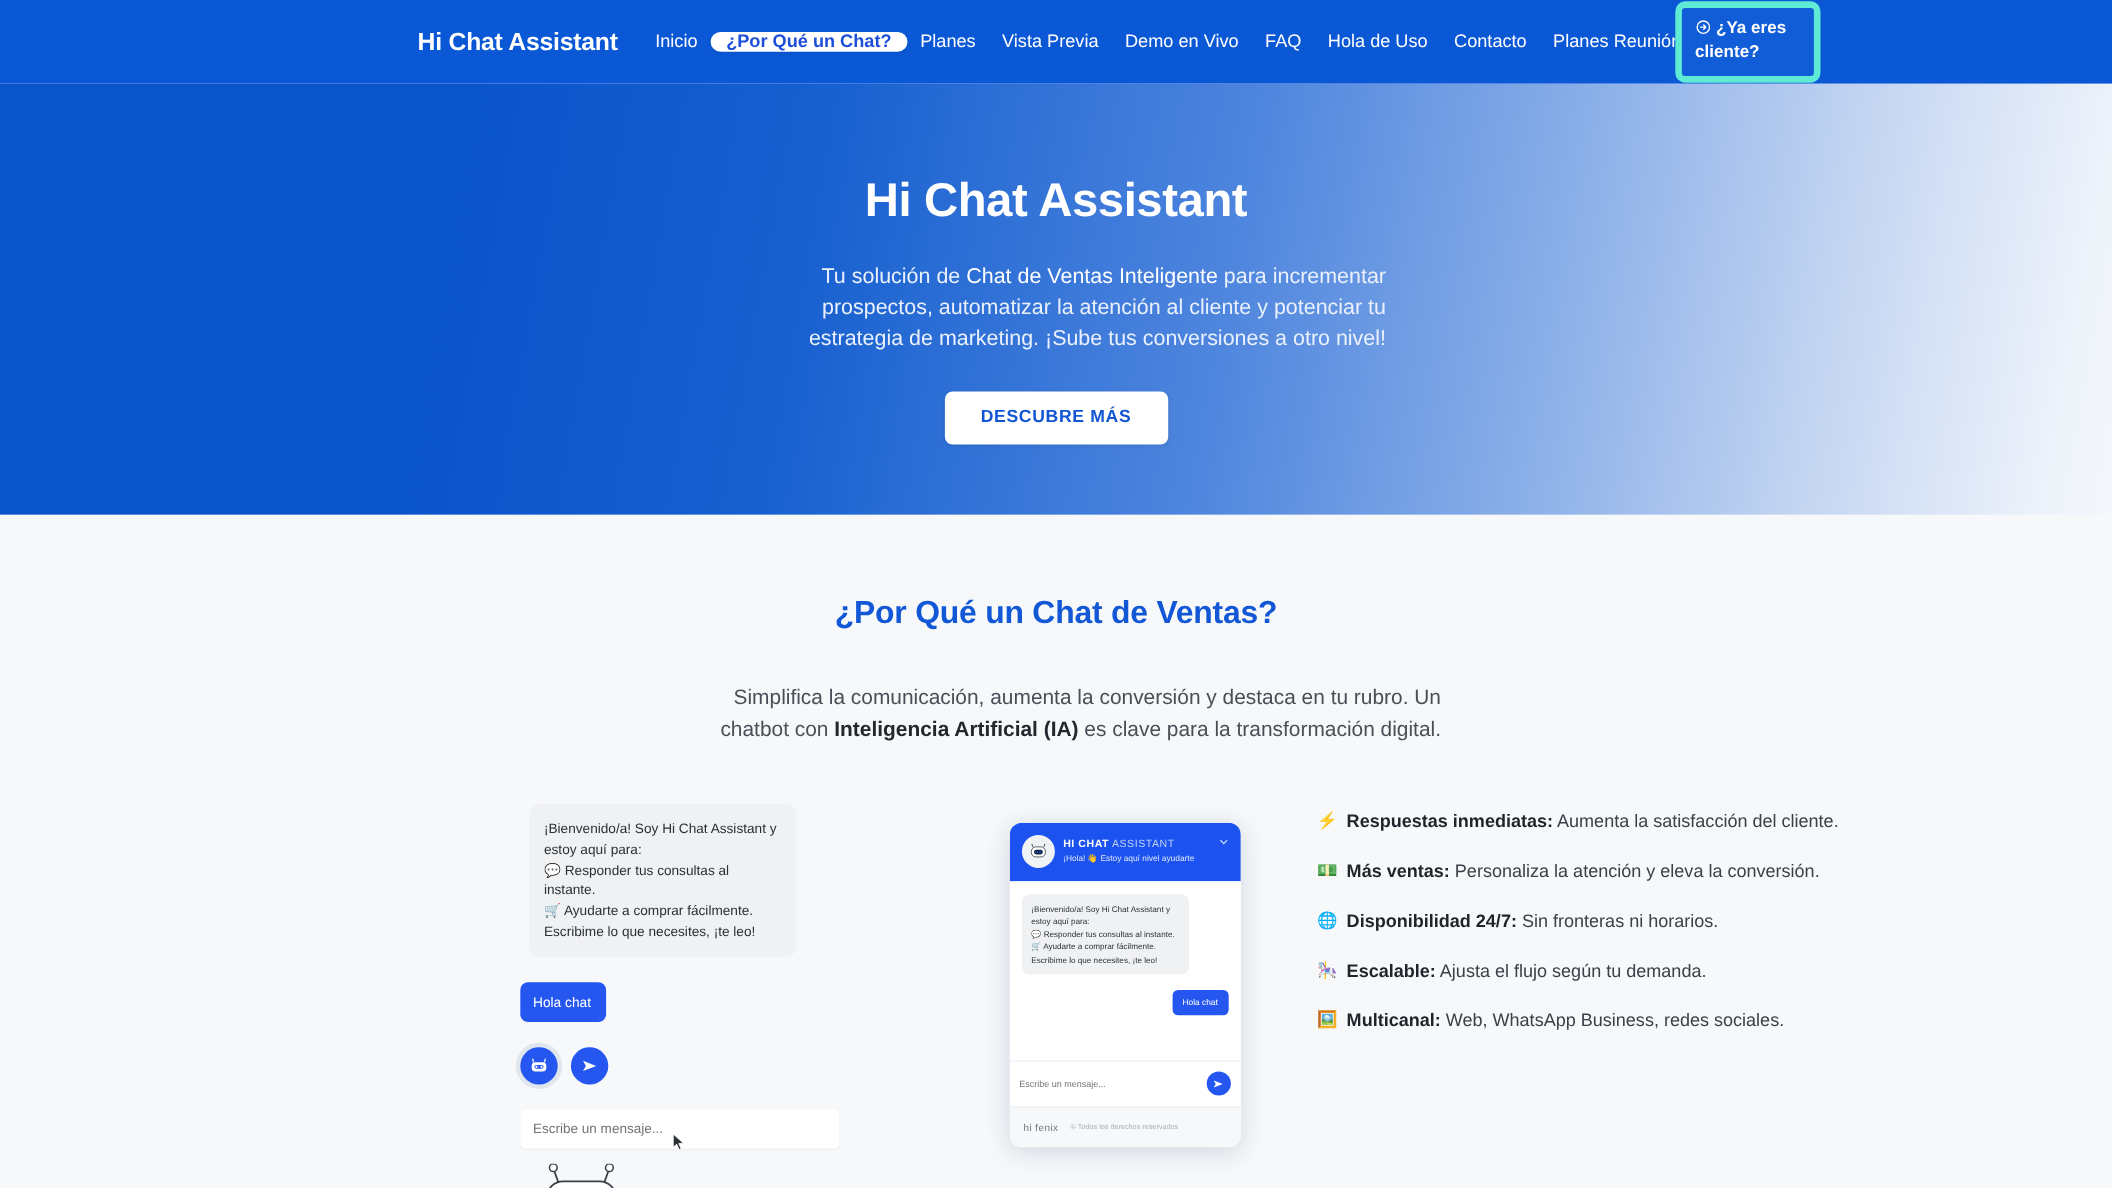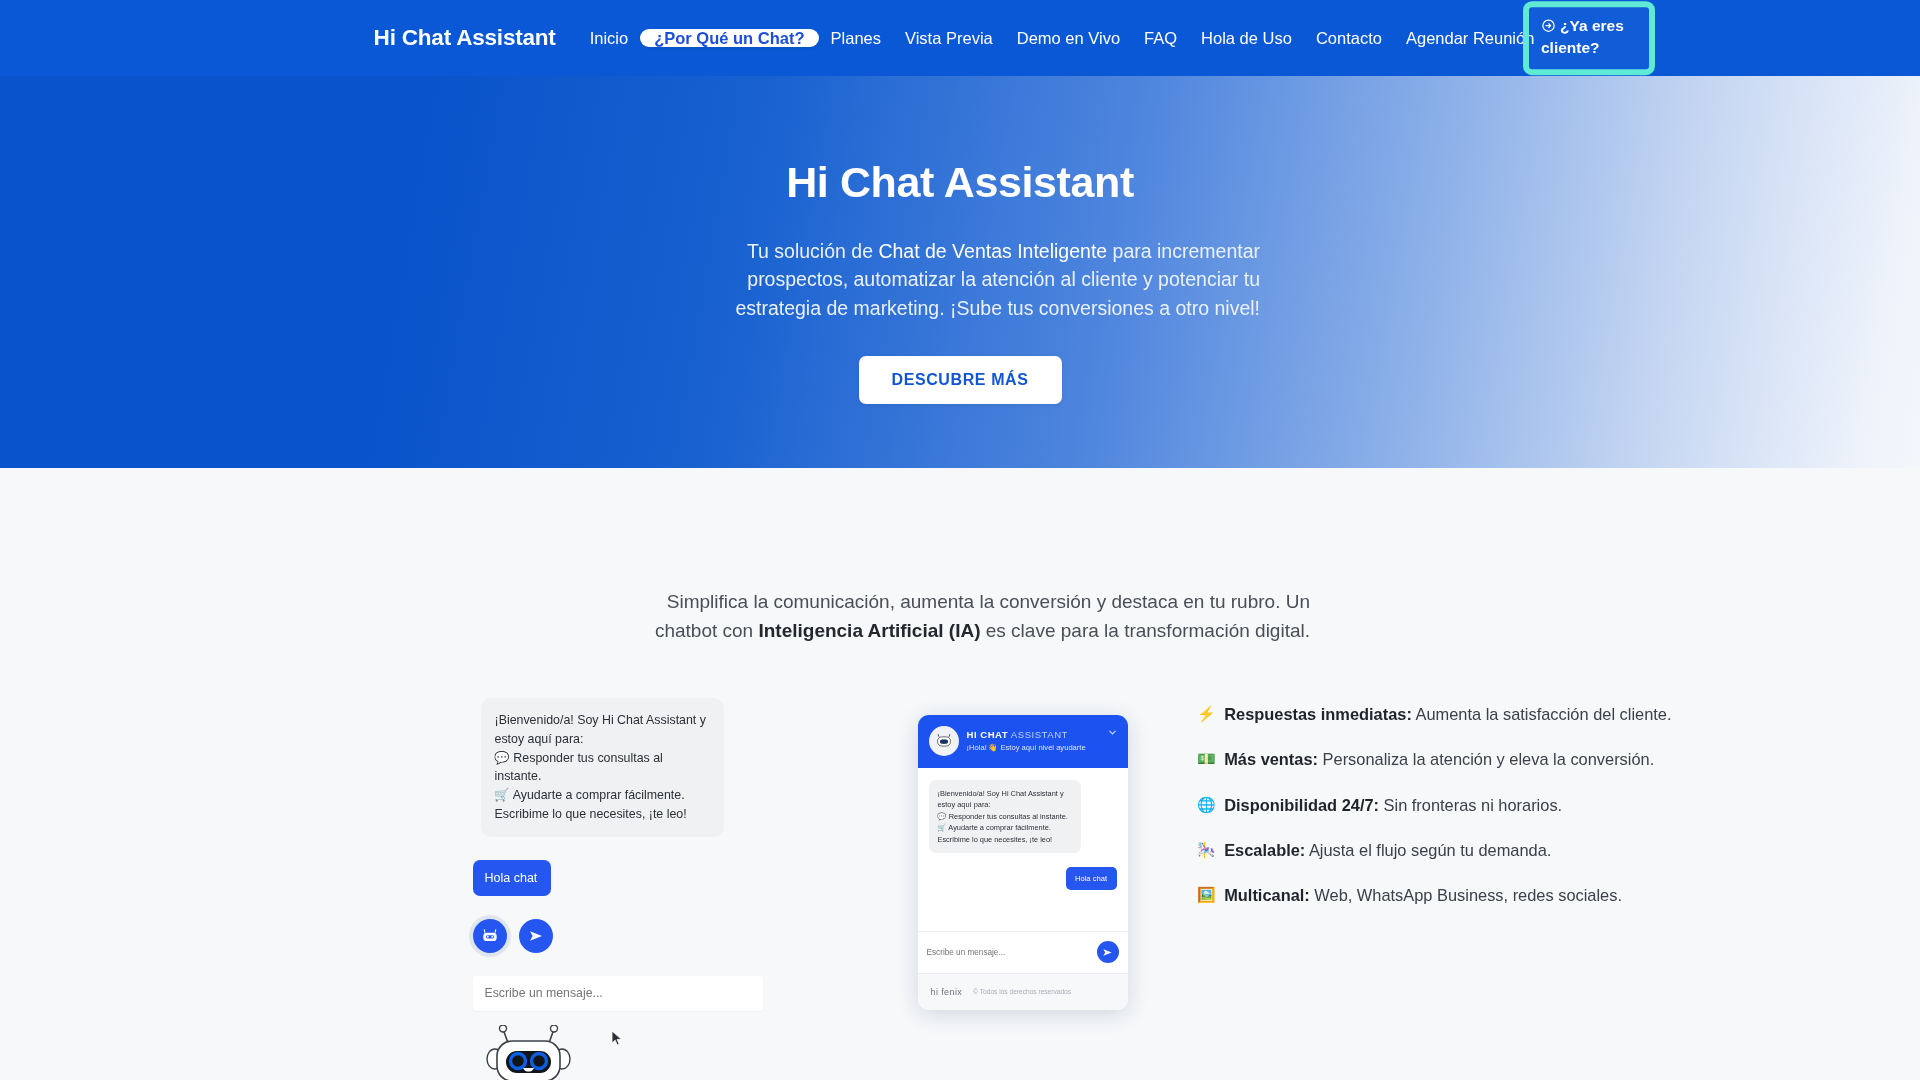--- a/index.html
+++ b/index.html
@@ -312,40 +312,41 @@
     <div class="brand">Hi Chat Assistant</div>
     <div class="nav-links">
       <a class="nav-link">Inicio</a>
       <a class="nav-link active">¿Por Qué un Chat?</a>
       <a class="nav-link">Planes</a>
       <a class="nav-link">Vista Previa</a>
       <a class="nav-link">Demo en Vivo</a>
       <a class="nav-link">FAQ</a>
       <a class="nav-link">Hola de Uso</a>
       <a class="nav-link">Contacto</a>
-      <a class="nav-link">Agendar Reunión</a>
+      <a class="nav-link">Planes Reunión</a>
     </div>
     <div class="client-btn">
       <span class="arrow-circ">
         <svg width="15" height="15" viewBox="0 0 24 24" fill="none" stroke="#ffffff" stroke-width="2">
           <circle cx="12" cy="12" r="9"></circle>
             <path d="M8 12h7M12.5 9l3 3-3 3" stroke-linecap="round" stroke-linejoin="round"></path>
         </svg>
       </span><span>¿Ya eres cliente?</span>
     </div>
   </div>
 </div>
 
 <div class="hero">
   <h1 class="hero-title">Hi Chat Assistant</h1>
   <p class="hero-sub"><span>Tu solución de </span><b>Chat de Ventas Inteligente</b><span> para incrementar prospectos, automatizar la atención al cliente y potenciar tu estrategia de marketing. ¡Sube tus conversiones a otro nivel!</span></p>
   <button class="hero-btn">DESCUBRE MÁS</button>
 </div>
 
 <div class="why">
+  <h2 class="why-title">¿Por Qué un Chat de Ventas?</h2>
   <p class="why-desc"><span>Simplifica la comunicación, aumenta la conversión y destaca en tu rubro. Un chatbot con </span><b>Inteligencia Artificial (IA)</b><span> es clave para la transformación digital.</span></p>
 
   <div class="why-body">
 
     <div class="chat-plain">
       <div class="bubble-bot" style="white-space:pre-line">¡Bienvenido/a! Soy Hi Chat Assistant y estoy aquí para:
 💬 Responder tus consultas al instante.
 🛒 Ayudarte a comprar fácilmente.
 Escribime lo que necesites, ¡te leo!</div>
       <div class="bubble-user">Hola chat</div>

